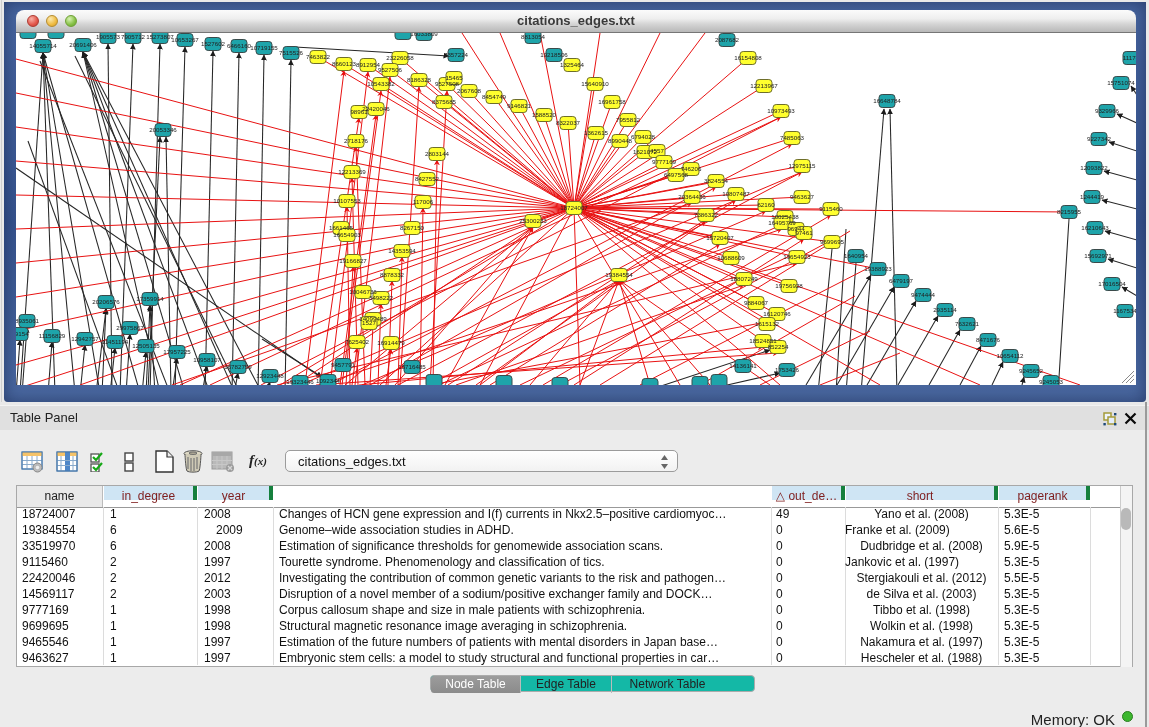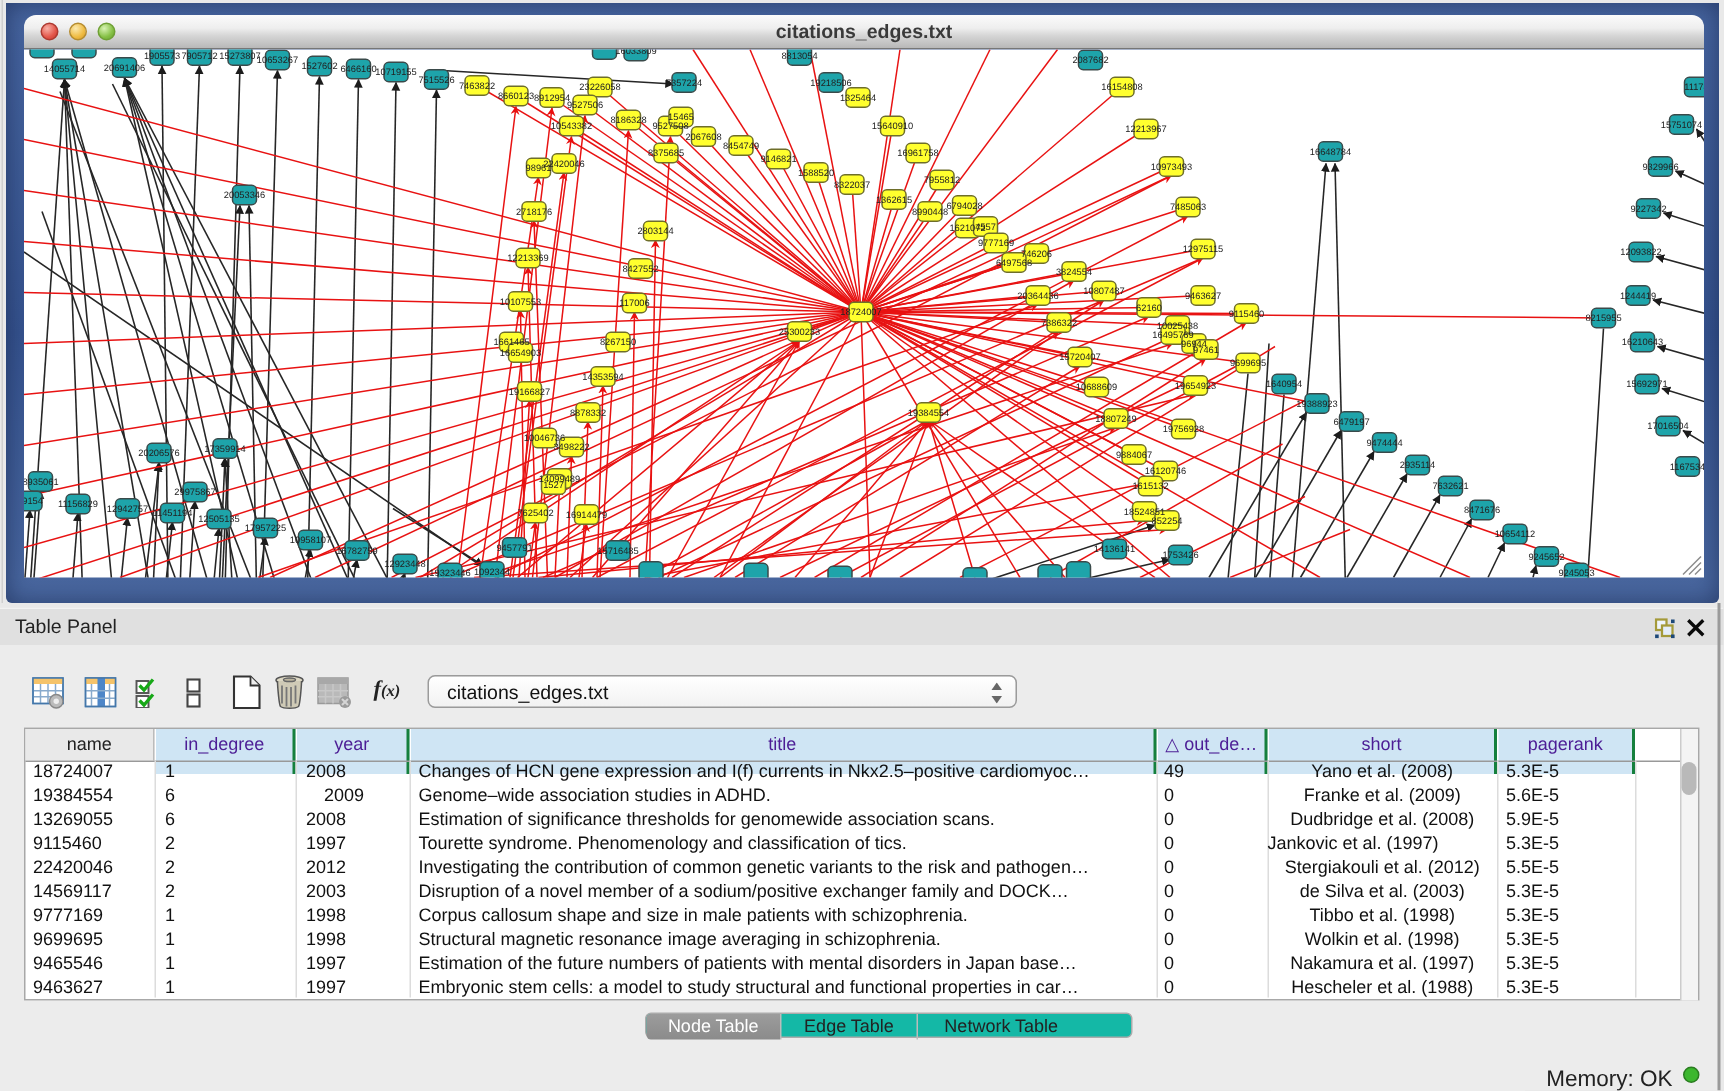--- a/index.html
+++ b/index.html
@@ -2,21 +2,21 @@
 <html><head><meta charset="utf-8"><style>
 *{margin:0;padding:0;box-sizing:border-box}
 body{width:1149px;height:727px;background:#e9e9e9;font-family:"Liberation Sans",sans-serif;overflow:hidden;position:relative}
 .frame{position:absolute;left:4px;top:2px;width:1142px;height:400px;background:linear-gradient(180deg,#47659f 0%,#36538e 55%,#4a68a0 100%);box-shadow:inset 0 0 16px rgba(8,20,55,.5);border-radius:0 0 4px 4px}
 .titlebar{position:absolute;left:12px;top:8px;width:1120px;height:23px;border-radius:8px 8px 0 0;background:linear-gradient(180deg,#fbfbfb 0%,#eeeeee 40%,#d6d6d6 62%,#c0c0c0 90%,#b8b8b8 100%);border-bottom:1px solid #767676}
 .titlebar .t{position:absolute;left:0;right:0;top:3px;text-align:center;font-size:13px;font-weight:bold;color:#3a3a3a}
 .tl{position:absolute;top:5px;width:12px;height:12px;border-radius:50%}
 .panelbar{position:absolute;left:0;top:405px;width:1149px;height:25px;background:#e0e0e0;border-top:1px solid #f2f2f2}
 .trow span{position:absolute;white-space:nowrap}
 .trow{position:absolute;left:0;height:16px;width:100%;font-size:12px;color:#111}
-.hcell{position:absolute;top:0;height:30px;border-right:2px solid #15803d;font-size:12px;text-align:center;line-height:21px;color:#4c1d95;background:#cfe5f4}
+.hcell{position:absolute;top:0;height:14px;border-right:4px solid #15803d;font-size:12px;text-align:center;line-height:21px;color:#7f1d1d;background:#cfe5f4}
 .gline{position:absolute;top:21px;bottom:1px;width:1px;background:#dcdcdc}
 .seg{position:absolute;top:0;height:17px;line-height:16px;font-size:12px;text-align:center;color:#222}
 </style></head><body>
 <div class="frame">
   <div class="titlebar">
     <div class="tl" style="left:11px;background:radial-gradient(circle at 35% 30%,#f8b0a6,#e3564a 60%,#c03b30);border:1px solid #ad3a31"></div>
     <div class="tl" style="left:30px;background:radial-gradient(circle at 35% 30%,#fbe9af,#efbb41 60%,#d29a2e);border:1px solid #b58c2f"></div>
     <div class="tl" style="left:49px;background:radial-gradient(circle at 35% 30%,#d8f3b4,#85c045 60%,#67a234);border:1px solid #6fa035"></div>
     <div class="t">citations_edges.txt</div>
   </div>
@@ -584,21 +584,20 @@
   <svg style="position:absolute;right:8px;top:4px" width="9" height="14" viewBox="0 0 9 14">
       <path d="M4.5,0 L8,5 L1,5 z" fill="#666"></path>
       <path d="M4.5,14 L8,9 L1,9 z" fill="#666"></path>
     </svg>
 </div>
 
 <div style="position:absolute;left:16px;top:485px;width:1117px;height:182px;background:#fff;border:1px solid #a8a8a8">
   <div style="position:absolute;left:0;top:0;width:86px;height:21px;background:#e9e9e9;border-right:1px solid #bbb;font-size:12px;text-align:center;line-height:21px;color:#222">name</div>
   <div class="hcell" style="left:87px;width:93px">in_degree</div>
   <div class="hcell" style="left:181px;width:75px">year</div>
-  <div class="hcell" style="left:257px;width:497px">title</div>
   <div class="hcell" style="left:755px;width:73px">△ out_de…</div>
   <div class="hcell" style="left:829px;width:152px">short</div>
   <div class="hcell" style="left:982px;width:91px">pagerank</div>
   <div style="position:absolute;left:0;top:21px;width:100%;height:1px;background:#999"></div>
   <div class="gline" style="left:86px"></div>
     <div class="gline" style="left:180px"></div>
   <div class="gline" style="left:256px"></div>
     <div class="gline" style="left:754px"></div>
   <div class="gline" style="left:828px"></div>
     <div class="gline" style="left:981px"></div>
@@ -615,25 +614,25 @@
       <span style="left:776px">49</span>
       <span style="left:845px;width:153px;text-align:center">Yano et al. (2008)</span>
       <span style="left:1004px">5.3E-5</span>
     </div>
 <div class="trow" style="top:523px">
 <span style="left:22px">19384554</span>
       <span style="left:110px">6</span>
       <span style="left:216px">2009</span>
       <span style="left:279px">Genome–wide association studies in ADHD.</span>
       <span style="left:776px">0</span>
-      <span style="left:845px;width:153px;text-align:center">Franke et al. (2009)</span>
+      <span style="left:845px;width:153px;text-align:left">Franke et al. (2009)</span>
       <span style="left:1004px">5.6E-5</span>
     </div>
 <div class="trow" style="top:539px">
-<span style="left:22px">13269055</span>
+<span style="left:22px">33519970</span>
       <span style="left:110px">6</span>
       <span style="left:204px">2008</span>
       <span style="left:279px">Estimation of significance thresholds for genomewide association scans.</span>
       <span style="left:776px">0</span>
       <span style="left:845px;width:153px;text-align:center">Dudbridge et al. (2008)</span>
       <span style="left:1004px">5.9E-5</span>
     </div>
 <div class="trow" style="top:555px">
 <span style="left:22px">9115460</span>
       <span style="left:110px">2</span>

